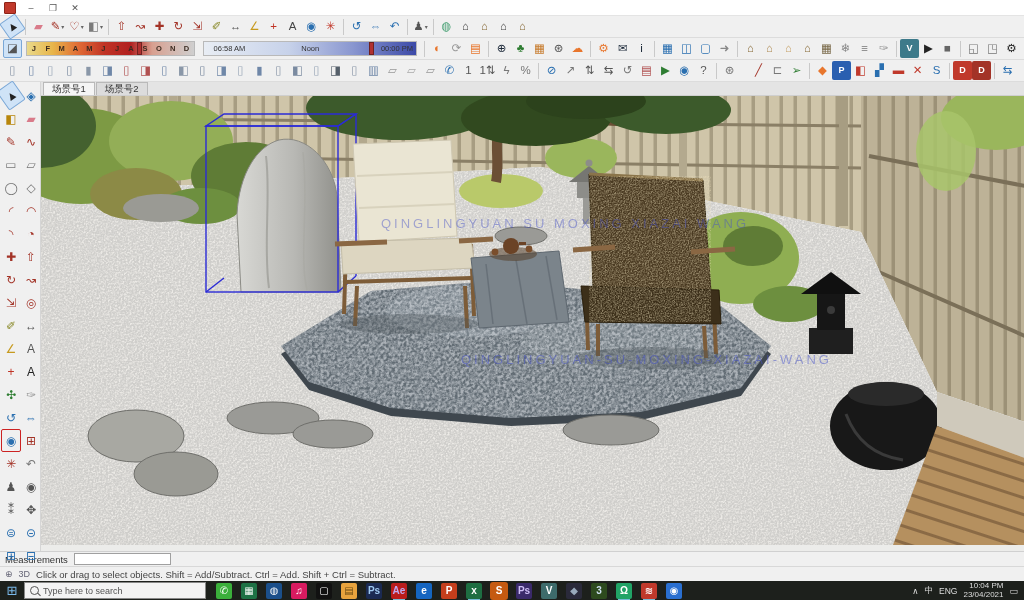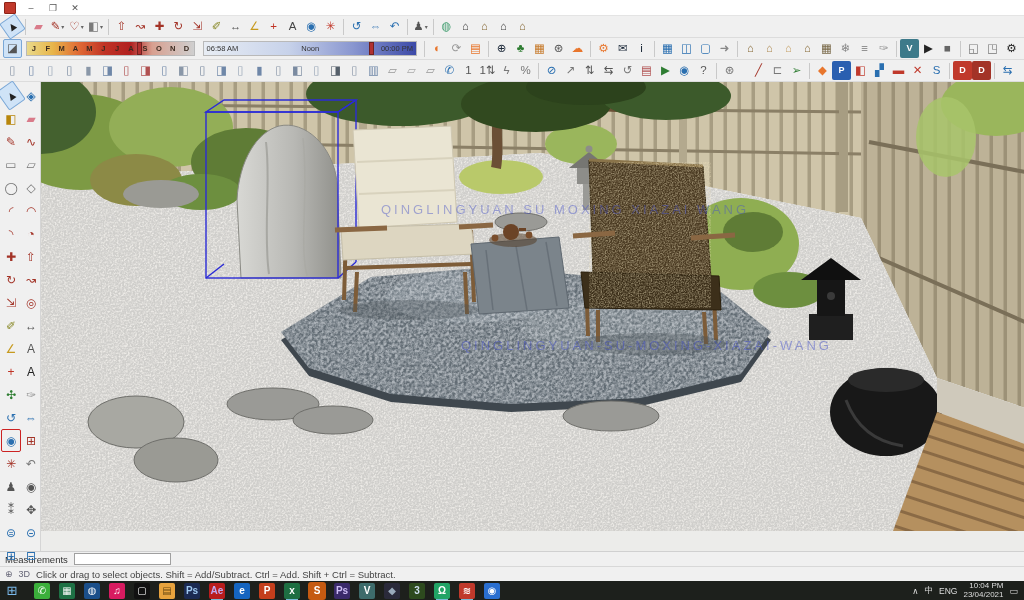--- a/index.html
+++ b/index.html
@@ -28,21 +28,21 @@
   .icon.badge{color:#fff;font-weight:bold;font-size:9px;border-radius:2px;}
   .tsep{width:1px;height:16px;background:#c9c9c9;margin:0 3px;flex:0 0 auto;}
   .cursorish{transform:rotate(-35deg);}
 
   
   .shadow-slider{height:13px;display:flex;align-items:center;border:1px solid #b9b9b9;background:#fff;margin:0 4px;position:relative;overflow:hidden;}
   .months{width:196px;background:linear-gradient(90deg,#e9d98a,#e8b54a,#e06a35,#c03325,#b02020 62%,#d8a090 75%,#cfcfcf);}
   .months .mo{flex:1;text-align:center;font-size:7.5px;color:#3a2a20;font-weight:bold;}
   .timesl{width:250px;background:linear-gradient(90deg,#e8edf4,#c7d2ea 40%,#8a97d0 70%,#3c4aa8);}
   .timesl span{font-size:7.5px;color:#333;}
-  .t-start{position:absolute;left:3px;}
+  .t-start{position:absolute;left:10px;}
   .t-noon{position:absolute;left:46%;color:#222;}
   .t-end{position:absolute;right:3px;color:#eee;}
   .marker{position:absolute;top:0;bottom:0;width:3px;background:#b03030;border:1px solid #702020;}
 
   
   .mid{flex:1;display:flex;min-height:0;}
   .palette{width:40px;background:#f0f0f0;border-right:1px solid #d5d5d5;display:grid;grid-template-columns:20px 20px;align-content:start;padding-top:2px;}
   .palette .icon{width:18px;height:21px;font-size:12px;margin:0 0 0 1px;}
   .stage{flex:1;display:flex;flex-direction:column;min-width:0;}
   .tabsrow{height:13px;background:#e4e4e4;display:flex;align-items:flex-end;padding-left:2px;border-bottom:1px solid #cfcfcf;}
@@ -283,20 +283,24 @@
         <span class="icon" style="color: rgb(85, 85, 85);">◉</span>
         <span class="icon" style="color: rgb(85, 85, 85);">⁑</span>
         <span class="icon" style="color: rgb(85, 85, 85);">✥</span>
         <span class="icon" style="color: rgb(42, 111, 176);">⊜</span>
         <span class="icon" style="color: rgb(42, 111, 176);">⊝</span>
         <span class="icon" style="color: rgb(42, 111, 176);">⊞</span>
         <span class="icon" style="color: rgb(42, 111, 176);">⊟</span>
       </div>
 
     <div class="stage">
+      <div class="tabsrow">
+        <span class="scene-tab active">场景号1</span>
+        <span class="scene-tab">场景号2</span>
+      </div>
 
       <div class="viewport">
       <svg width="984" height="449" viewBox="0 0 984 449">
         <defs>
           <pattern id="slats" width="14" height="20" patternUnits="userSpaceOnUse">
             <rect width="14" height="20" fill="#cfc5a9"></rect>
             <rect x="10.5" width="3.5" height="20" fill="#a79d82"></rect>
           </pattern>
           <pattern id="planks" width="16" height="16" patternUnits="userSpaceOnUse" patternTransform="rotate(18)">
             <rect width="16" height="16" fill="#b5905f"></rect>
@@ -497,20 +501,24 @@
   </div>
 
   <div class="statusbar">
     <span class="st-ico">⊕</span>
     <span class="st-ico">3D</span>
     <span>Click or drag to select objects. Shift = Add/Subtract. Ctrl = Add. Shift + Ctrl = Subtract.</span>
   </div>
 
   <div class="taskbar">
     <span class="startbtn">⊞</span>
+    <span class="searchbox">
+      <span class="mag"></span>
+      <span>Type here to search</span>
+    </span>
     <span class="tb-apps">
         <span class="tb-app" style="background: rgb(59, 175, 59); color: rgb(255, 255, 255);">✆</span>
         <span class="tb-app" style="background: rgb(30, 113, 69); color: rgb(255, 255, 255);">▦</span>
         <span class="tb-app" style="background: rgb(27, 79, 138); color: rgb(255, 255, 255);">◍</span>
         <span class="tb-app" style="background: rgb(216, 27, 96); color: rgb(255, 255, 255);">♫</span>
         <span class="tb-app" style="background: rgb(17, 17, 17); color: rgb(255, 255, 255);">▢</span>
         <span class="tb-app" style="background: rgb(232, 163, 61); color: rgb(106, 74, 18);">▤</span>
         <span class="tb-app" style="background: rgb(27, 42, 82); color: rgb(158, 200, 240);">Ps</span>
         <span class="tb-app open" style="background: #b91c1c; color: rgb(192, 168, 240);">Ae</span>
         <span class="tb-app" style="background: rgb(21, 101, 192); color: rgb(255, 255, 255);">e</span>

